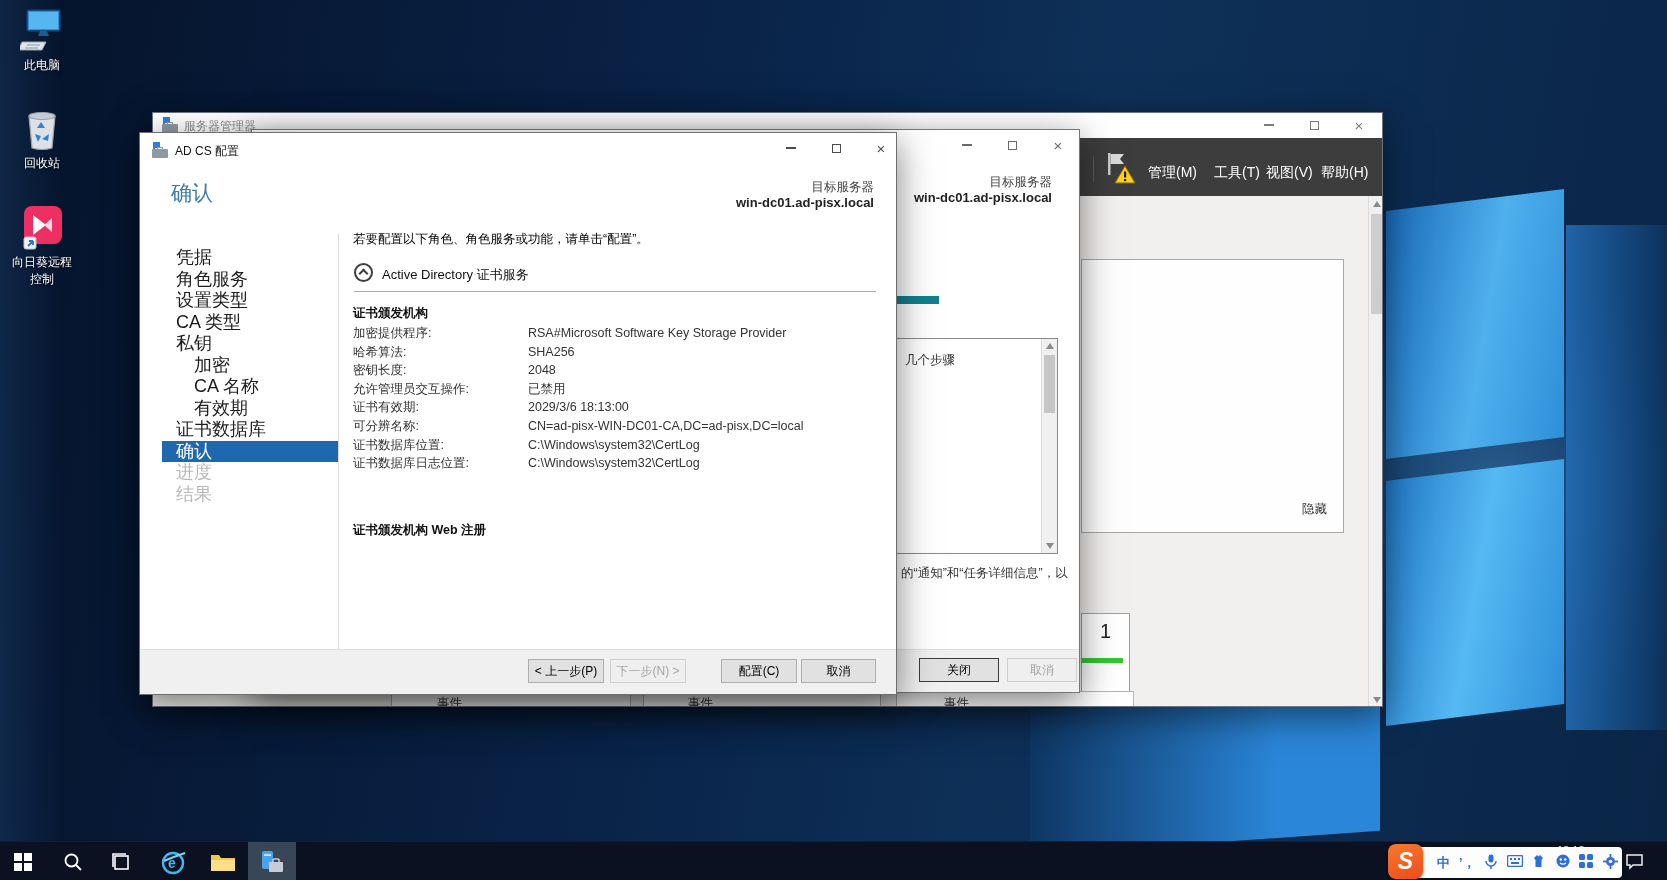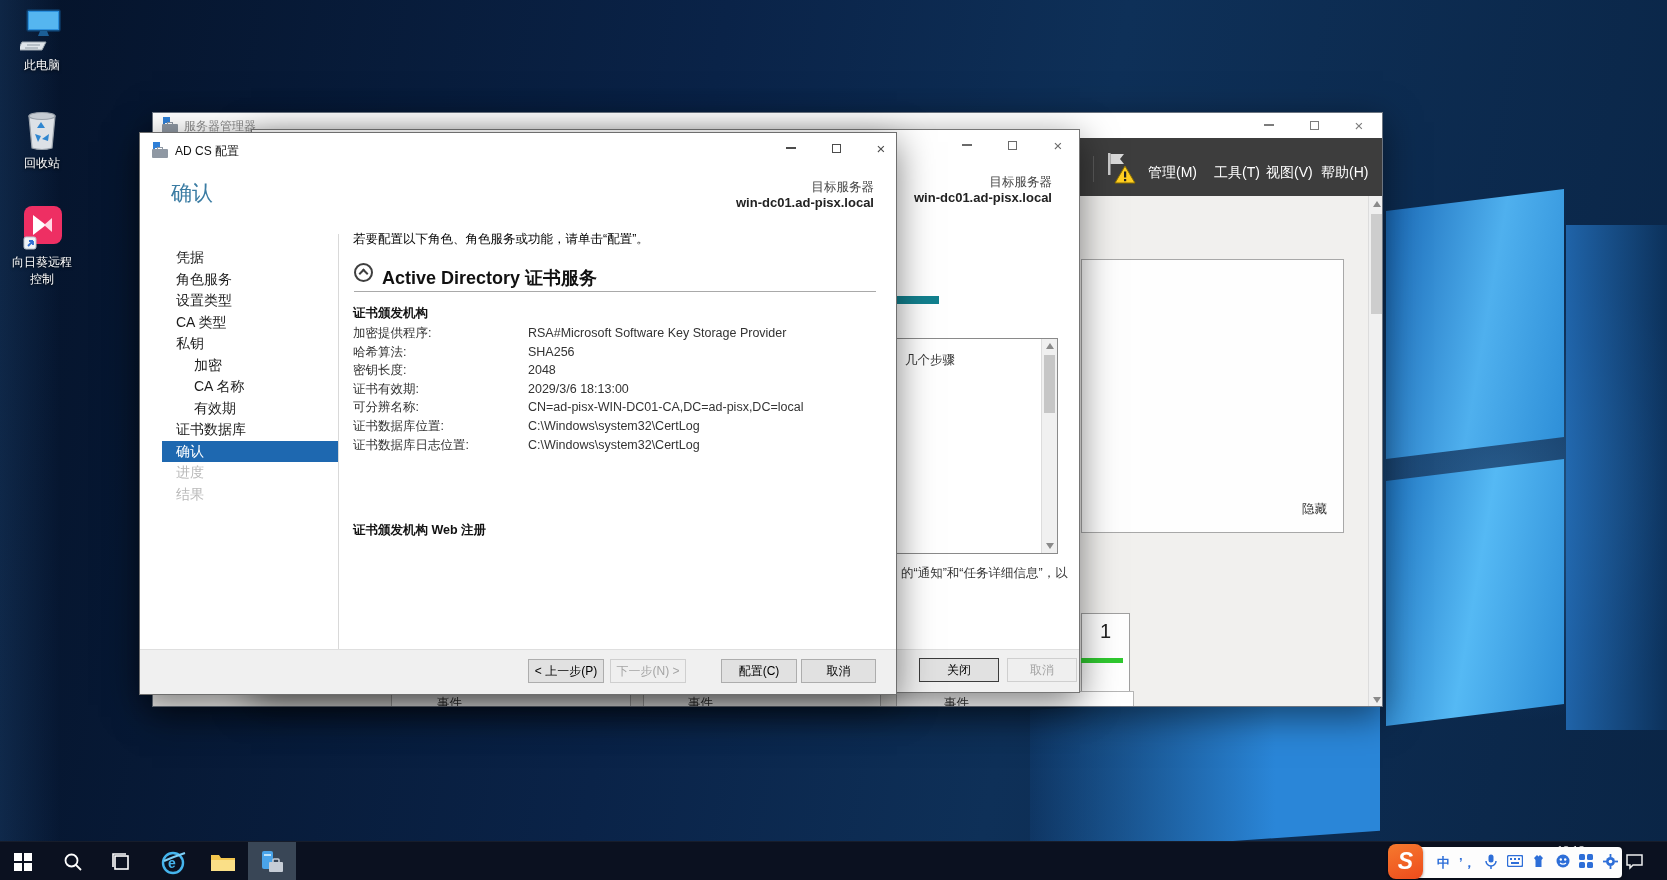--- a/index.html
+++ b/index.html
@@ -34,21 +34,21 @@
   .smicon .case{position:absolute;left:0;top:7px;width:16px;height:9px;background:#8f98a3;border-radius:1px}
   .smicon .lid{position:absolute;left:5px;top:5px;width:6px;height:3px;border:1px solid #8f98a3;border-bottom:none}
 
   
   .sm-title{color:#8a8a8a;font-size:12px}
   .menubar-item{color:#fff;font-size:14px;cursor:default}
   .tri-up{width:0;height:0;border-left:4px solid transparent;border-right:4px solid transparent;border-bottom:6px solid #8a8a8a}
   .tri-dn{width:0;height:0;border-left:4px solid transparent;border-right:4px solid transparent;border-top:6px solid #8a8a8a}
 
   
-  .side-item{height:21.5px;line-height:21.5px;font-size:14px;color:#1d1d1d;padding-left:14px;cursor:default}
+  .side-item{height:21.5px;line-height:21.5px;font-size:18px;color:#1d1d1d;padding-left:14px;cursor:default}
   .side-item.ind{padding-left:32px}
   .side-item.active{background:#1e68b0;color:#fff}
   .side-item.dis{color:#b9b9b9}
   .drow{height:18.6px;line-height:18.6px;font-size:12.5px;color:#333;white-space:nowrap}
   .drow .dl{display:inline-block;width:175px}
   .btn{position:absolute;height:24px;background:#e1e1e1;border:1px solid #adadad;font-size:12px;color:#000;display:flex;align-items:center;justify-content:center;white-space:nowrap}
   .btn.disabled{background:#efefef;border-color:#cfcfcf;color:#a4a4a4}
   .btn.focus{border:1px solid #3c3c3c}
   .chev-up{display:inline-block;width:7px;height:7px;border-top:2px solid #3f3f3f;border-left:2px solid #3f3f3f;transform:rotate(45deg)}
 
@@ -252,29 +252,30 @@
       <div class="side-item dis nw">进度</div>
       <div class="side-item dis nw">结果</div>
     </div>
     <div class="abs" style="left:198px;top:101px;width:1px;height:415px;background:#d9d9d9"></div>
 
     <div class="abs nw" style="left:213px;top:98px;font-size:12.5px;color:#000">若要配置以下角色、角色服务或功能，请单击“配置”。</div>
 
     <div class="abs" style="left:214px;top:130px;width:19px;height:19px;border:2px solid #3f3f3f;border-radius:50%">
       <span class="chev-up" style="position:absolute;left:4px;top:5px"></span>
     </div>
-    <div class="abs nw" style="left:242px;top:133px;font-size:18px;font-weight:bold;color:#111">Active Directory 证书服务</div>
+    <div class="abs nw" style="left:242px;top:133px;font-size:13px;font-weight:normal;color:#111">Active Directory 证书服务</div>
     <div class="abs" style="left:214px;top:158px;width:522px;height:1px;background:#a9a9a9"></div>
 
     <div class="abs nw" style="left:213px;top:172px;font-size:12.5px;font-weight:bold;color:#111">证书颁发机构</div>
 
     <div class="abs" style="left:213px;top:191px;width:530px">
       <div class="drow"><span class="dl">加密提供程序:</span><span>RSA#Microsoft Software Key Storage Provider</span></div>
       <div class="drow"><span class="dl">哈希算法:</span><span>SHA256</span></div>
       <div class="drow"><span class="dl">密钥长度:</span><span>2048</span></div>
+      <div class="drow"><span class="dl">允许管理员交互操作:</span><span>已禁用</span></div>
       <div class="drow"><span class="dl">证书有效期:</span><span>2029/3/6 18:13:00</span></div>
       <div class="drow"><span class="dl">可分辨名称:</span><span>CN=ad-pisx-WIN-DC01-CA,DC=ad-pisx,DC=local</span></div>
       <div class="drow"><span class="dl">证书数据库位置:</span><span>C:\Windows\system32\CertLog</span></div>
       <div class="drow"><span class="dl">证书数据库日志位置:</span><span>C:\Windows\system32\CertLog</span></div>
     </div>
 
     <div class="abs nw" style="left:213px;top:389px;font-size:12.5px;font-weight:bold;color:#111">证书颁发机构 Web 注册</div>
 
     <div class="abs" style="left:0;top:516px;width:100%;height:47px;background:#f0f0f0;border-top:1px solid #dfdfdf"></div>
     <div class="btn" style="left:388px;top:526px;width:76px">&lt; 上一步(P)</div>

